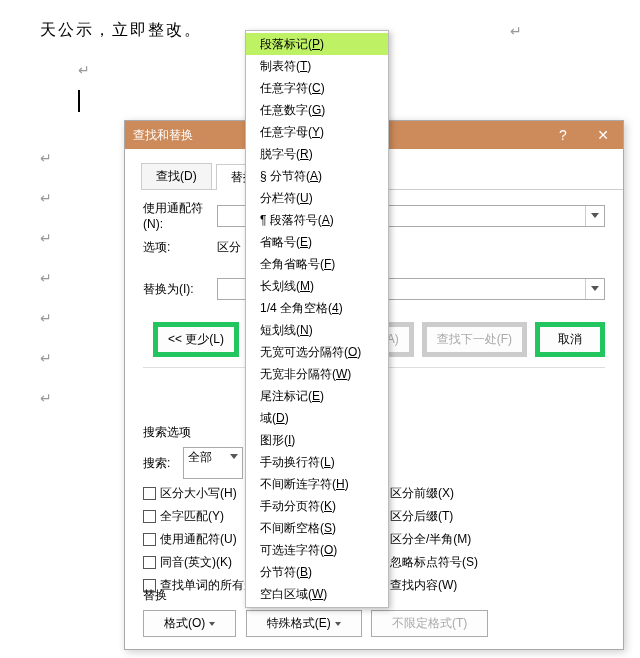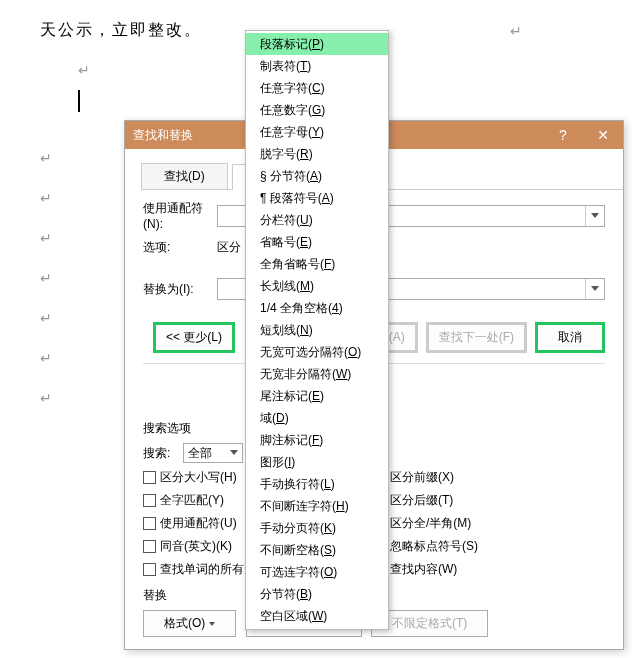--- a/index.html
+++ b/index.html
@@ -61,21 +61,21 @@
   justify-content: center;
   color: #fff;
   font-size: 14px;
 }
 .tabs {
   display: flex;
   margin: 14px 0 0 16px;
   border-bottom: 1px solid #ccc;
 }
 .tab {
-  padding: 4px 22px;
+  padding: 4px 14px;
   border: 1px solid #ccc;
   border-bottom: none;
   background: #fff;
   margin-right: 4px;
   position: relative;
   top: 1px;
 }
 .tab.inactive {
   background: #f5f5f5;
   top: 0;
@@ -117,21 +117,21 @@
   border-right: 4px solid transparent;
   border-top: 5px solid #555;
 }
 .button-row {
   margin-top: 22px;
   display: flex;
   gap: 8px;
   margin-left: 10px;
 }
 .btn {
-  border: 3px solid #22c55e;
+  border: 5px solid #22c55e;
   background: #fdfdfd;
   padding: 4px 10px;
   font-size: 12px;
   min-width: 70px;
   text-align: center;
 }
 .btn.disabled {
   color: #aaa;
   border-color: #ccc;
 }
@@ -146,21 +146,21 @@
 }
 .so-title { margin-bottom: 6px; }
 .so-row {
   display: flex;
   align-items: center;
   margin-bottom: 6px;
 }
 .so-row .form-label { width: 40px; }
 .so-select {
   width: 60px;
-  height: 20px;
+  height: 32px;
   border: 1px solid #aaa;
   position: relative;
   padding-left: 4px;
   line-height: 18px;
 }
 .check-cols {
   display: flex;
 }
 .check-col-left { width: 230px; }
 .check-col-right { flex: 1; }
@@ -214,21 +214,21 @@
   z-index: 50;
   padding: 2px 0;
 }
 .menu-item {
   padding: 3px 14px;
   font-size: 12px;
   line-height: 16px;
   white-space: nowrap;
 }
 .menu-item.hl {
-  background: #86efac;
+  background: #bef264;
 }
 .underline { text-decoration: underline; }
 .cursor {
   position: absolute;
   left: 78px;
   top: 90px;
   width: 1px;
   height: 22px;
   border-left: 2px solid #000;
 }
@@ -368,32 +368,31 @@
 </div>
 
 <div class="popup-menu" id="popup">
     <div class="menu-item hl">段落标记(<span class="underline">P</span>)</div>
     <div class="menu-item">制表符(<span class="underline">T</span>)</div>
     <div class="menu-item">任意字符(<span class="underline">C</span>)</div>
     <div class="menu-item">任意数字(<span class="underline">G</span>)</div>
     <div class="menu-item">任意字母(<span class="underline">Y</span>)</div>
     <div class="menu-item">脱字号(<span class="underline">R</span>)</div>
     <div class="menu-item">§ 分节符(<span class="underline">A</span>)</div>
+    <div class="menu-item">分栏符(<span class="underline">U</span>)</div>
     <div class="menu-item">¶ 段落符号(<span class="underline">A</span>)</div>
-    <div class="menu-item">分栏符(<span class="underline">U</span>)</div>
     <div class="menu-item">省略号(<span class="underline">E</span>)</div>
     <div class="menu-item">全角省略号(<span class="underline">F</span>)</div>
     <div class="menu-item">长划线(<span class="underline">M</span>)</div>
     <div class="menu-item">1/4 全角空格(<span class="underline">4</span>)</div>
     <div class="menu-item">短划线(<span class="underline">N</span>)</div>
     <div class="menu-item">无宽可选分隔符(<span class="underline">O</span>)</div>
     <div class="menu-item">无宽非分隔符(<span class="underline">W</span>)</div>
     <div class="menu-item">尾注标记(<span class="underline">E</span>)</div>
     <div class="menu-item">域(<span class="underline">D</span>)</div>
-    <div class="menu-item">脚注标记(<span class="underline">F</span>)</div>
     <div class="menu-item">图形(<span class="underline">I</span>)</div>
     <div class="menu-item">手动换行符(<span class="underline">L</span>)</div>
     <div class="menu-item">不间断连字符(<span class="underline">H</span>)</div>
     <div class="menu-item">手动分页符(<span class="underline">K</span>)</div>
     <div class="menu-item">不间断空格(<span class="underline">S</span>)</div>
     <div class="menu-item">可选连字符(<span class="underline">O</span>)</div>
     <div class="menu-item">分节符(<span class="underline">B</span>)</div>
     <div class="menu-item">空白区域(<span class="underline">W</span>)</div>
   </div>
 

